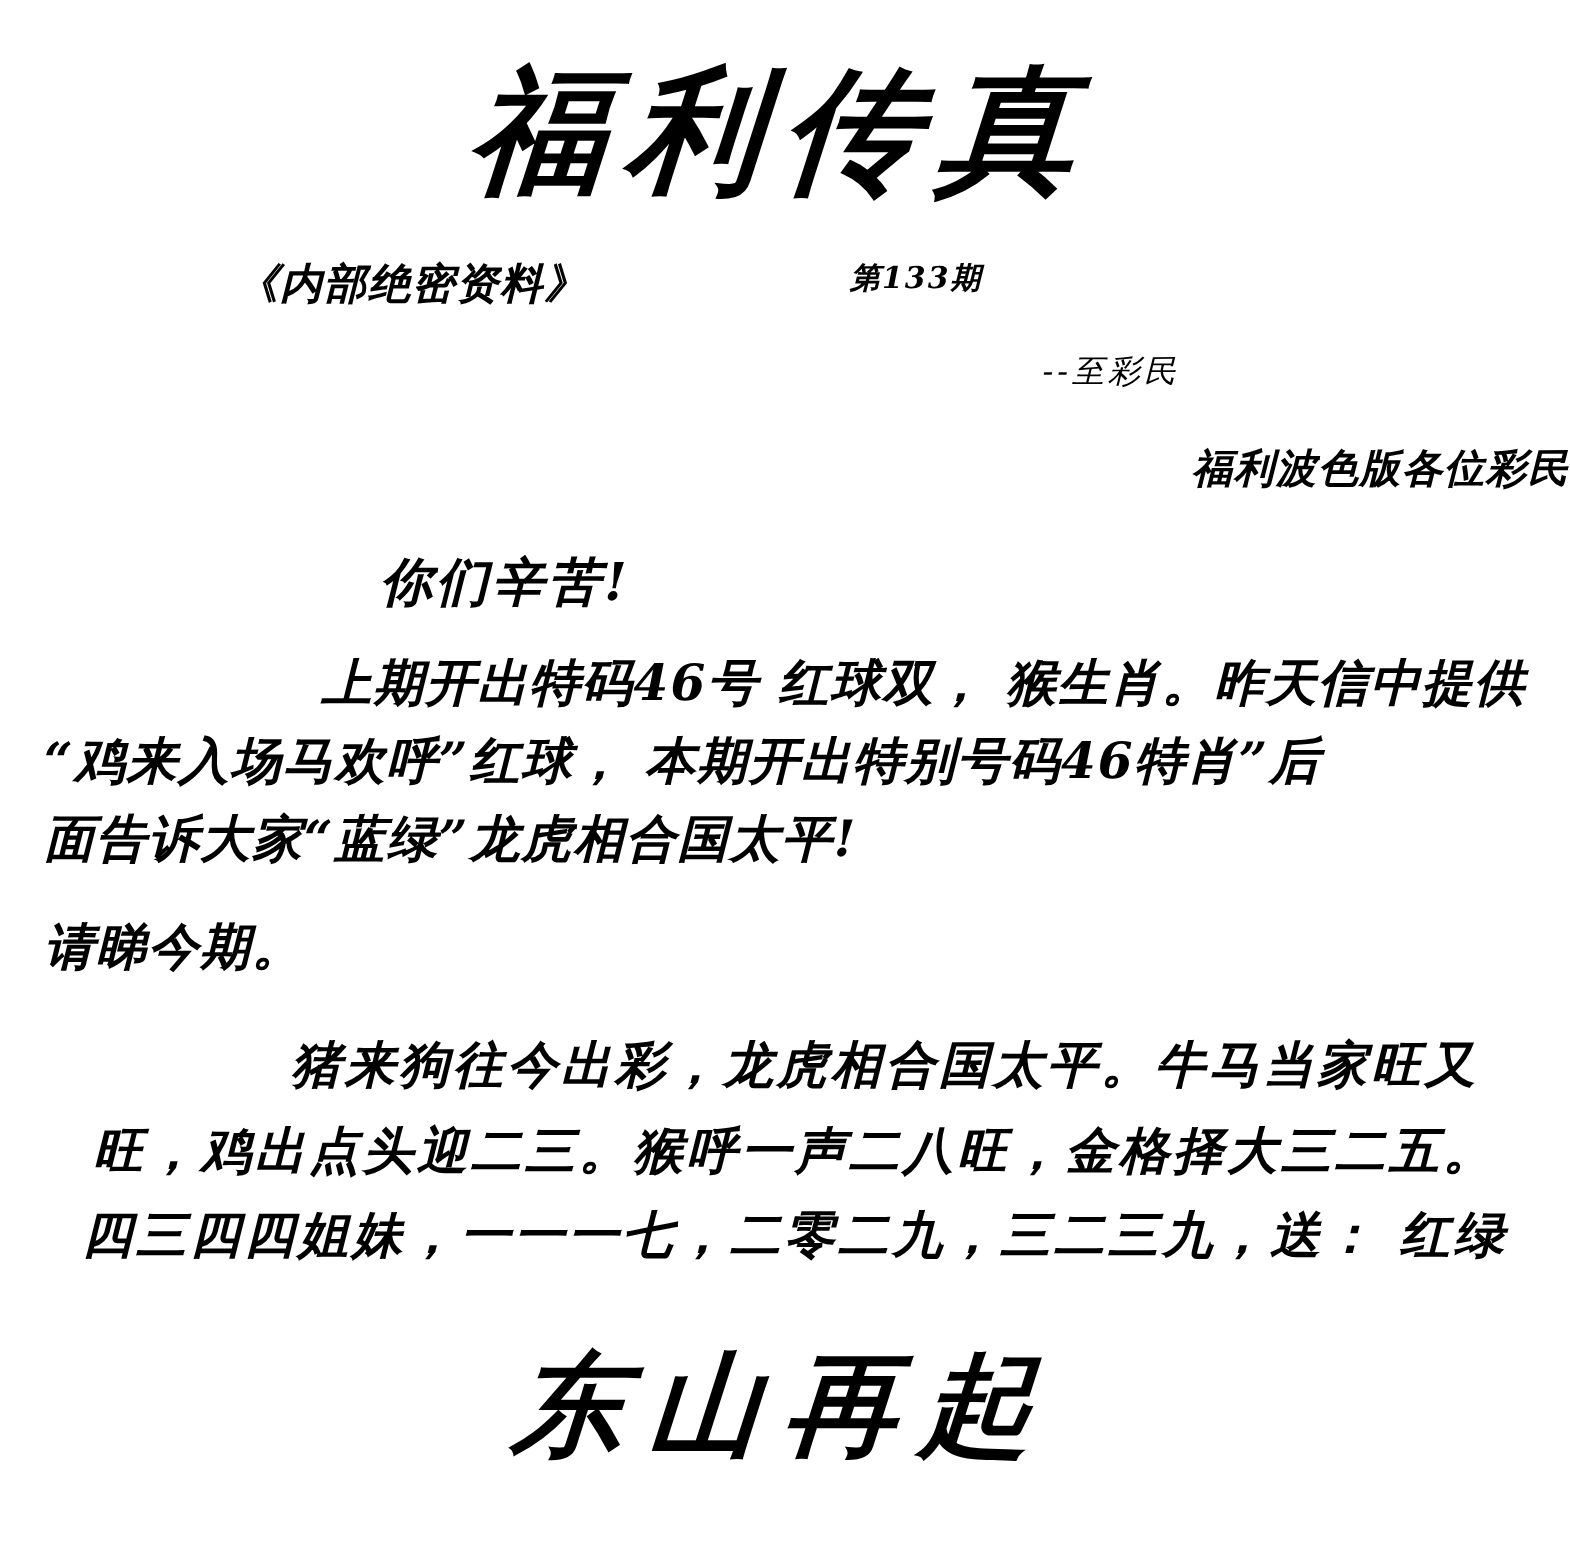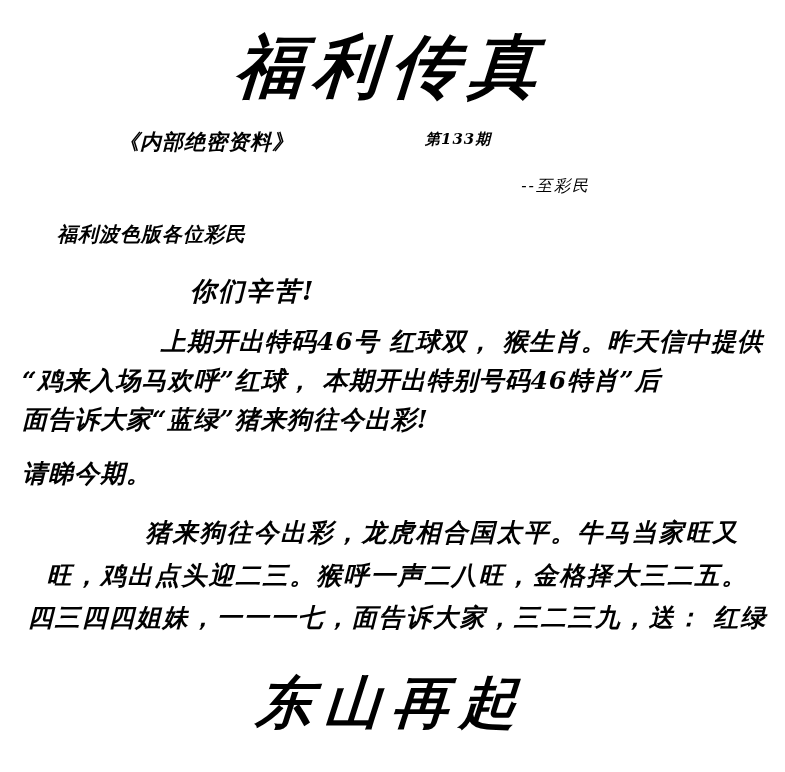--- a/index.html
+++ b/index.html
@@ -67,20 +67,21 @@
     letter-spacing: 2px;
   }
   .salutation {
     margin-top: 24px;
     padding-left: 57px;
     font-family: "DejaVu Serif", serif;
     font-style: italic;
     font-weight: bold;
     font-size: 20px;
     letter-spacing: 1px;
+    text-align: right;
   }
   .greeting {
     margin-top: 26px;
     padding-left: 190px;
     font-family: "DejaVu Serif", serif;
     font-style: italic;
     font-weight: bold;
     font-size: 26px;
     letter-spacing: 2px;
   }
@@ -140,25 +141,25 @@
 
   <div class="addressee">--至彩民</div>
 
   <div class="salutation">福利波色版各位彩民</div>
 
   <div class="greeting">你们辛苦!</div>
 
   <div class="body-block">
     <div class="body-line indent-1">上期开出特码46号 红球双， 猴生肖。昨天信中提供</div>
     <div class="body-line indent-2">“鸡来入场马欢呼”红球， 本期开出特别号码46特肖”后</div>
-    <div class="body-line indent-2">面告诉大家“蓝绿”猪来狗往今出彩!</div>
+    <div class="body-line indent-2">面告诉大家“蓝绿”龙虎相合国太平!</div>
     <div class="body-line indent-2 para-gap">请睇今期。</div>
   </div>
 
   <div class="verse-block">
     <div class="verse-line first">猪来狗往今出彩，龙虎相合国太平。牛马当家旺又</div>
     <div class="verse-line">旺，鸡出点头迎二三。猴呼一声二八旺，金格择大三二五。</div>
-    <div class="verse-line">四三四四姐妹，一一一七，面告诉大家，三二三九，送： 红绿</div>
+    <div class="verse-line">四三四四姐妹，一一一七，二零二九，三二三九，送： 红绿</div>
   </div>
 
   <div class="footer">东山再起</div>
 
 </div>
 
 </body></html>

